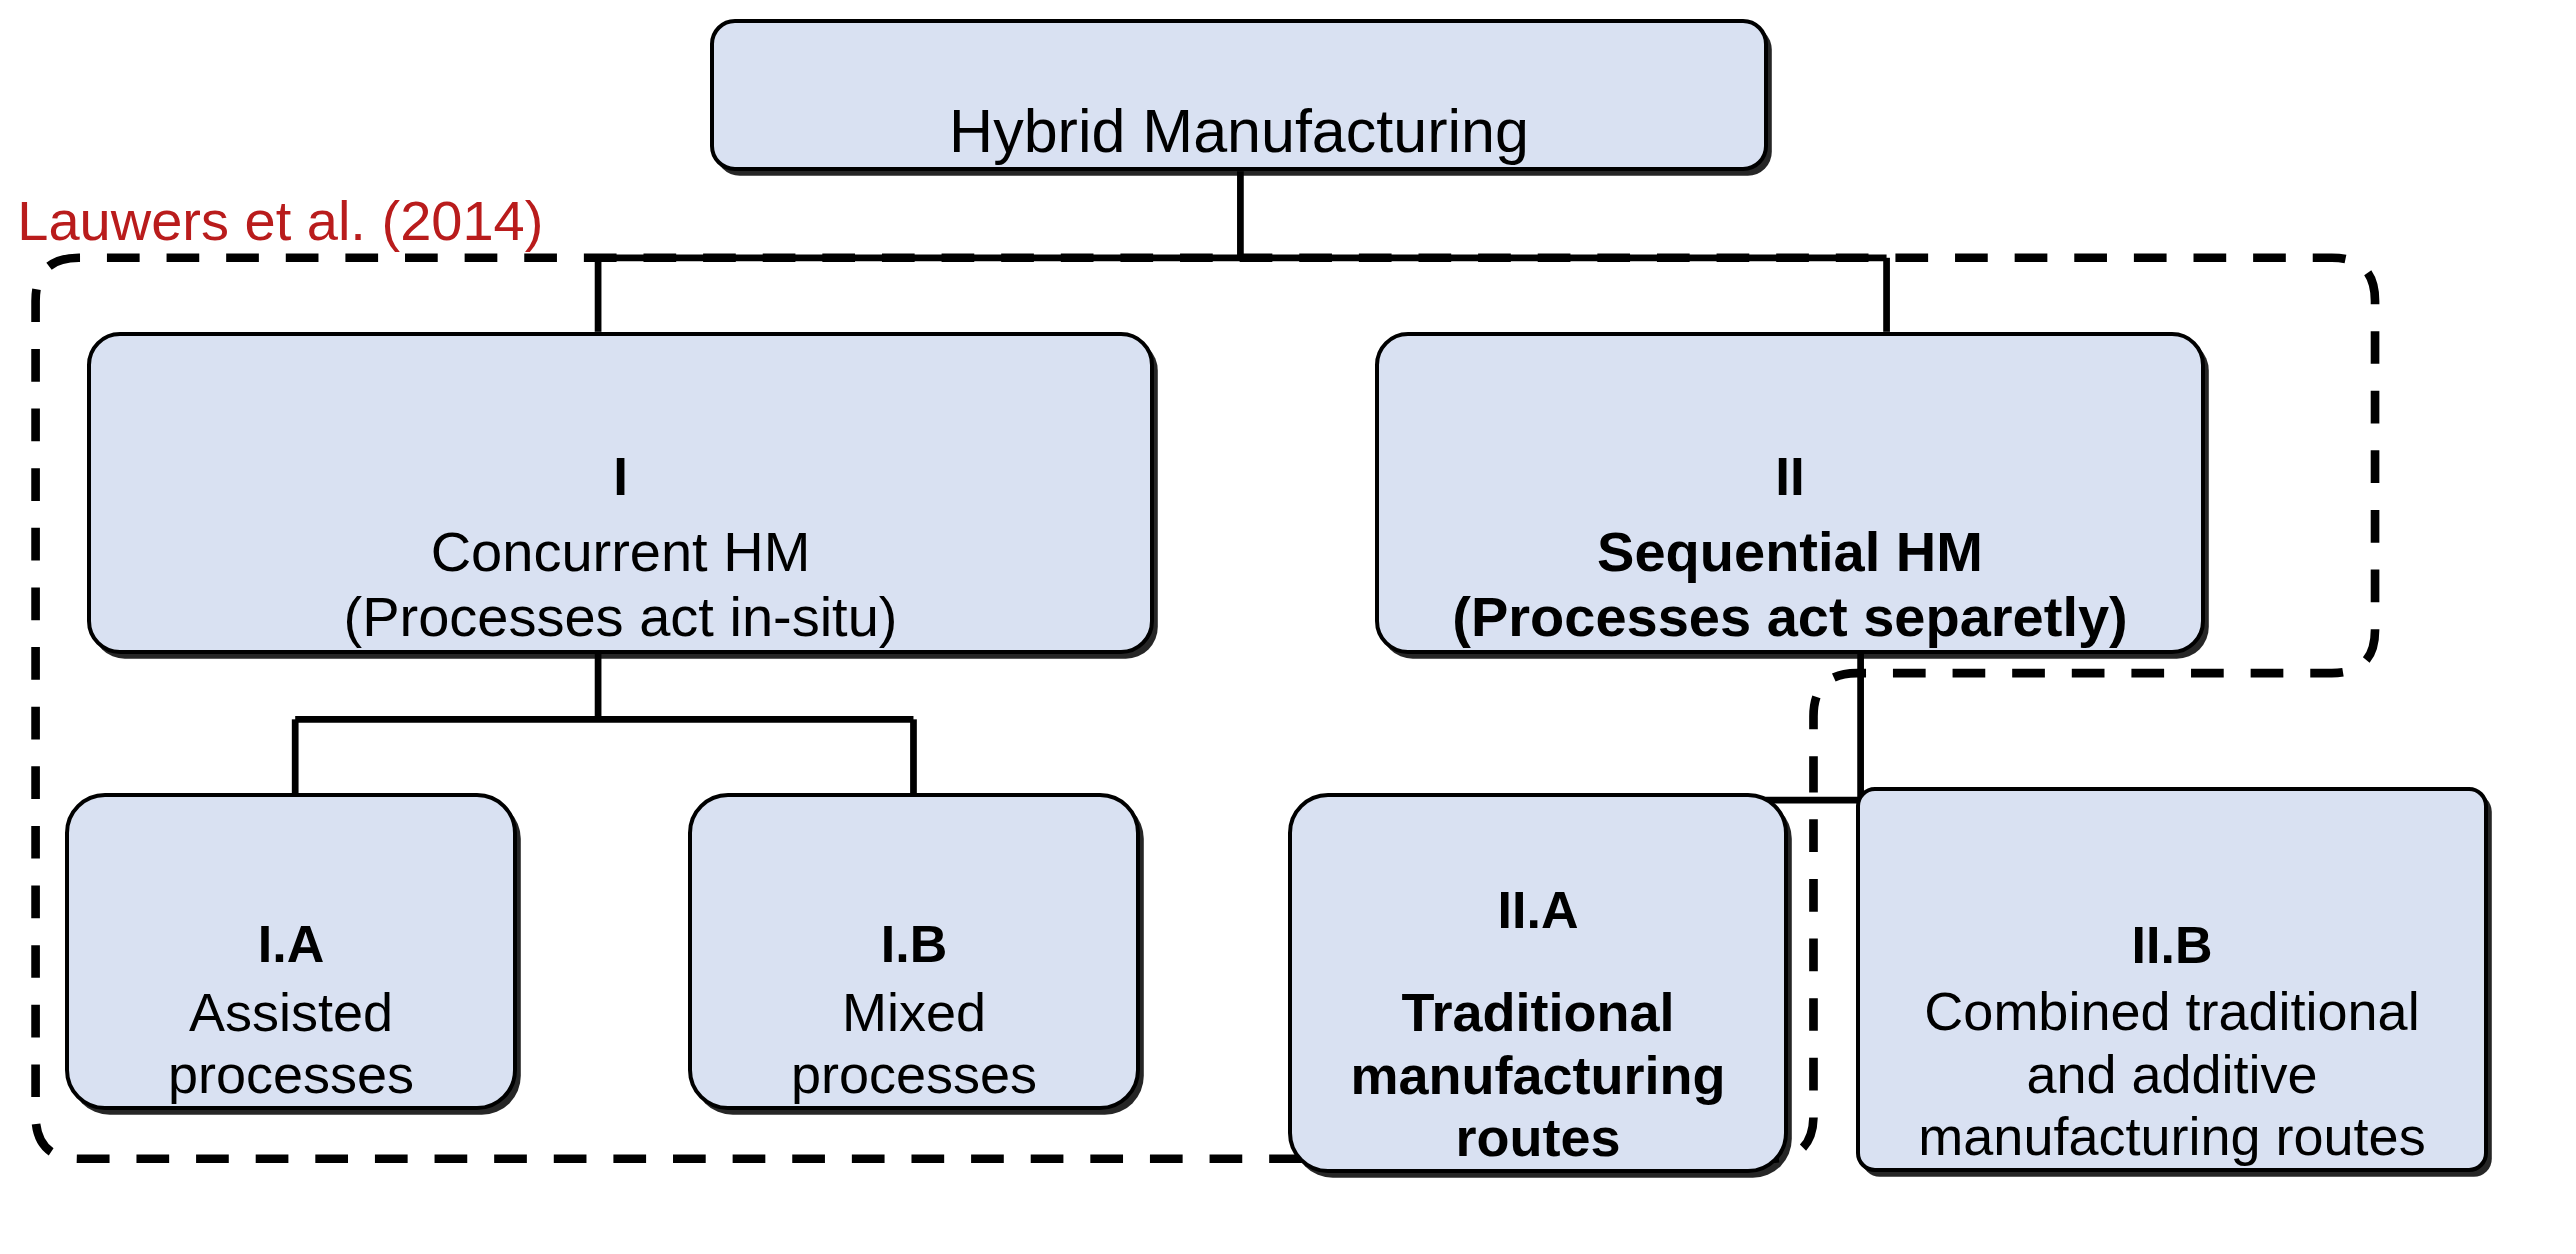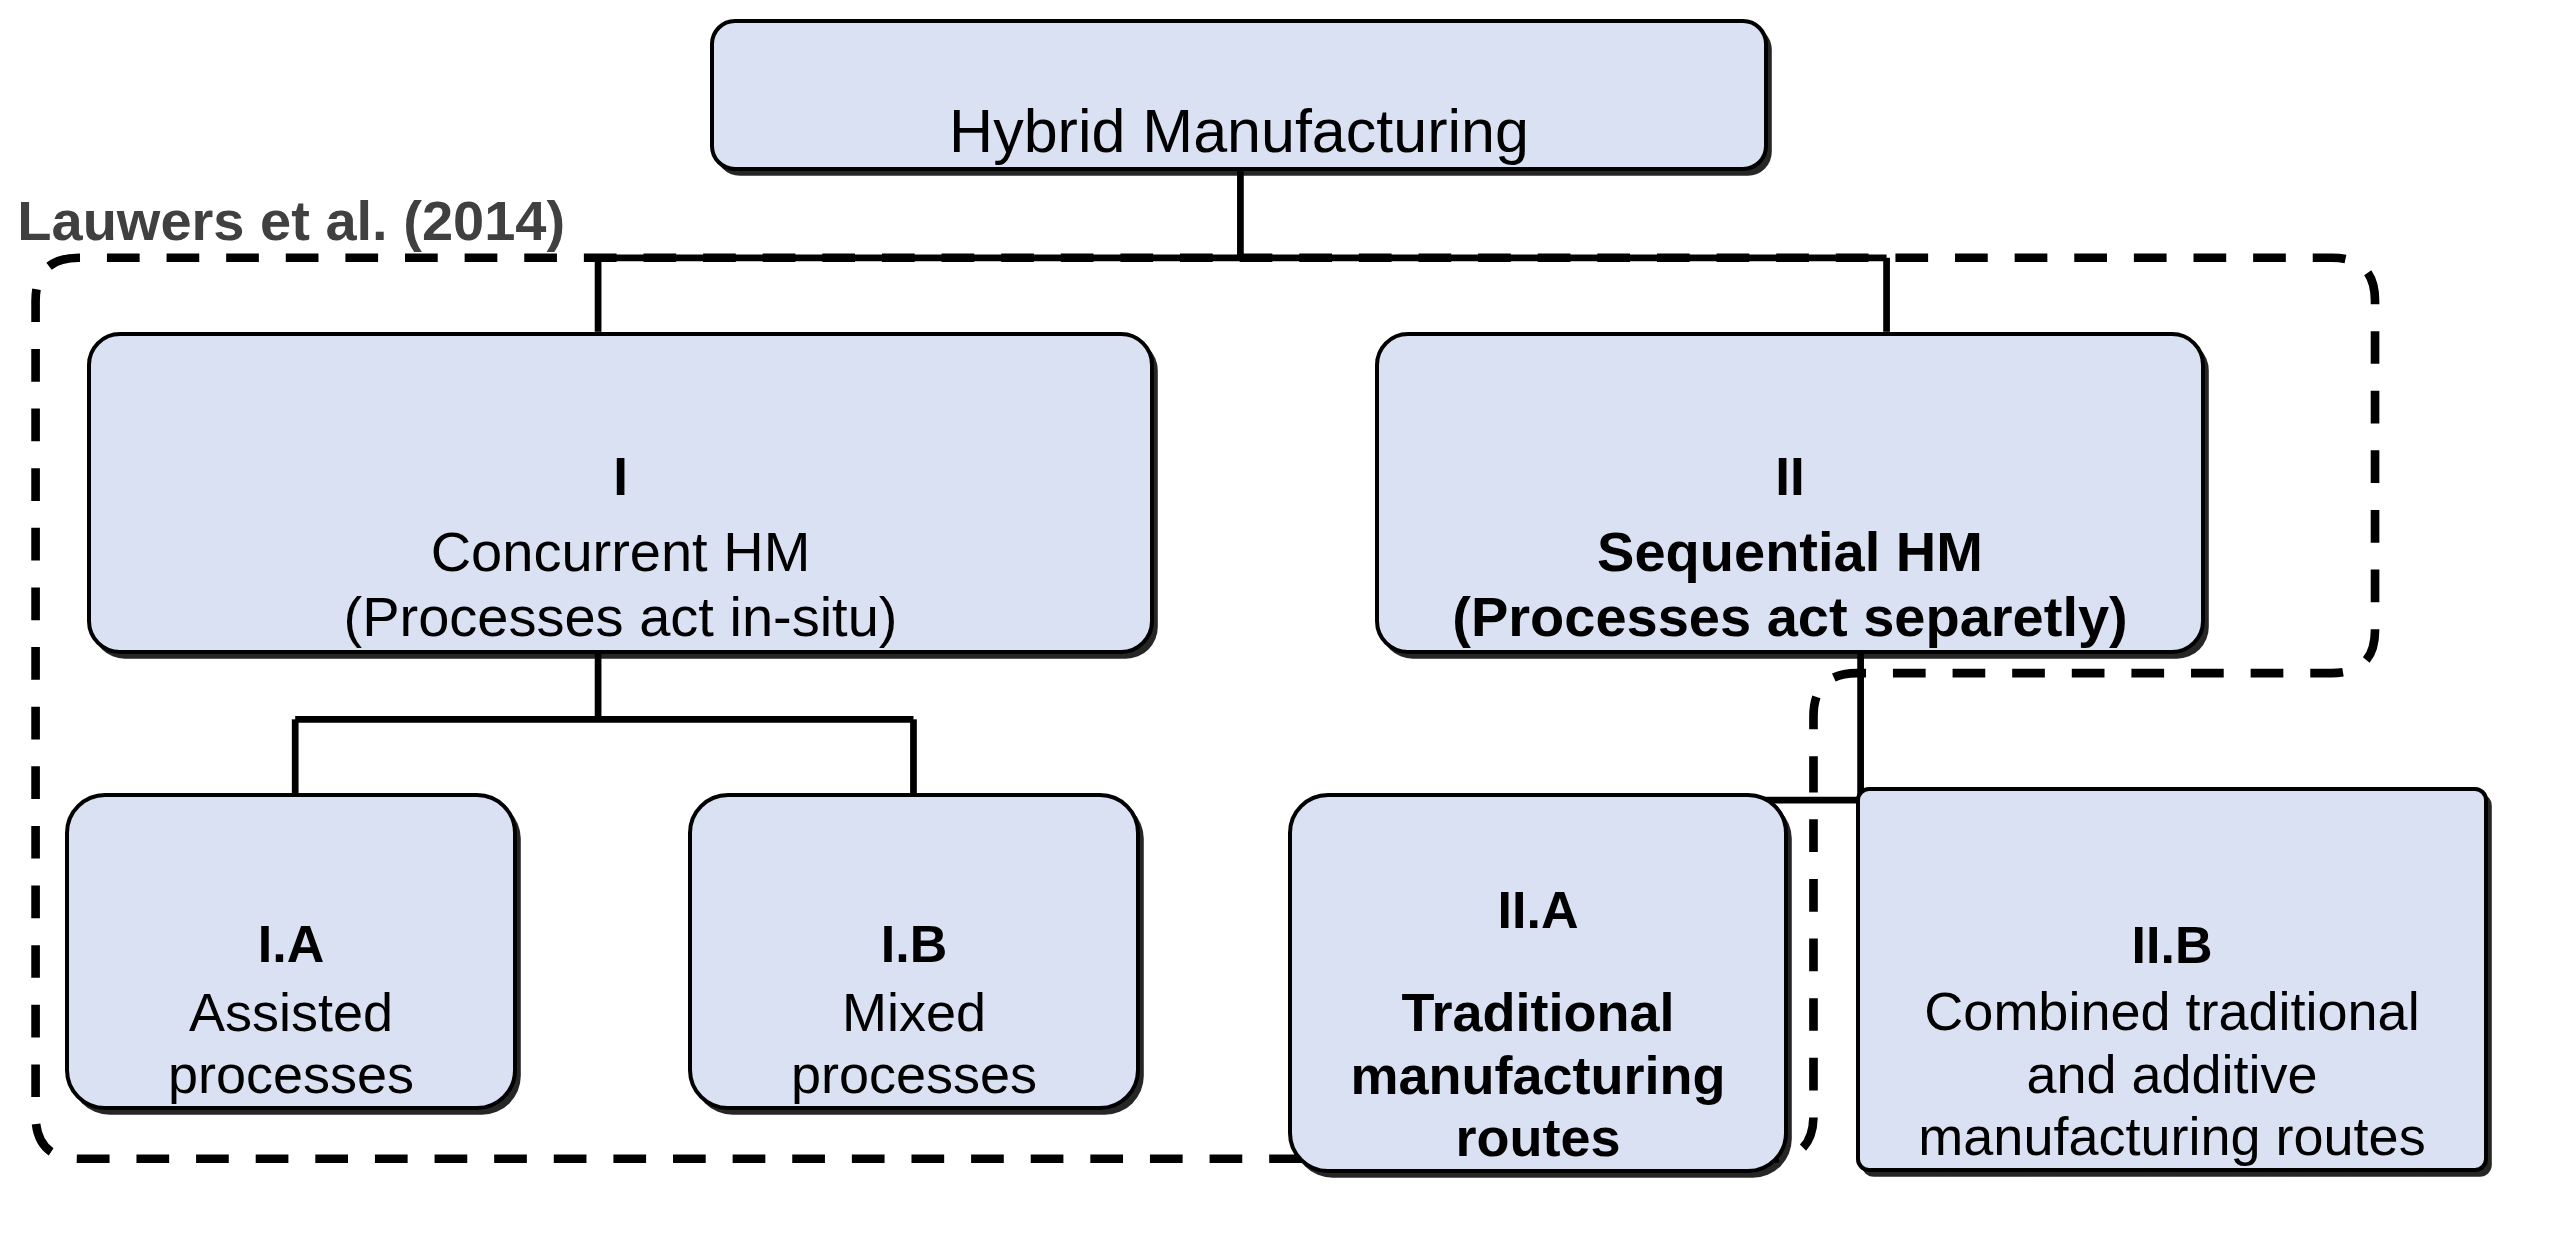--- a/index.html
+++ b/index.html
@@ -66,33 +66,32 @@
   #node-1a .node-label { font-size: 54px; }
 
   #node-1b { left: 688px; top: 793px; width: 452px; height: 317px; border-radius: 40px; }
   #node-1b .node-code { font-size: 52px; margin-bottom: 7.7px; }
   #node-1b .node-label { font-size: 54px; }
 
   #node-2a { left: 1288px; top: 793px; width: 500px; height: 380px; border-radius: 40px; gap: 36px; }
   #node-2a .node-code { font-size: 52px; margin-bottom: 5.8px; }
   #node-2a .node-label { font-size: 54px; font-weight: bold; }
 
-  #node-2b { left: 1856px; top: 787px; width: 632px; height: 385px; border-radius: 13px; }
+  #node-2b { left: 1856px; top: 787px; width: 632px; height: 385px; border-radius: 19px; }
   #node-2b .node-code { font-size: 52px; margin-bottom: 5.8px; }
   #node-2b .node-label { font-size: 54px; }
 
   #group-caption {
     position: absolute;
     left: 17.3px;
     top: 188px;
     font-size: 56px;
-    color: #404040;
+    color: #b91c1c;
     white-space: nowrap;
     z-index: 4;
-    font-weight: bold;
   }
 </style>
 </head>
 <body>
 
 <div id="root">
 
   <svg id="diagram-svg" viewBox="0 0 2679 1305" xmlns="http://www.w3.org/2000/svg">
 
     <path d="M 1886 790

